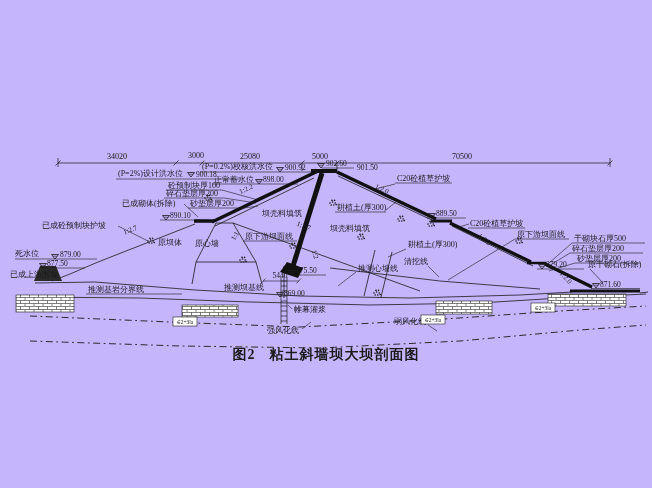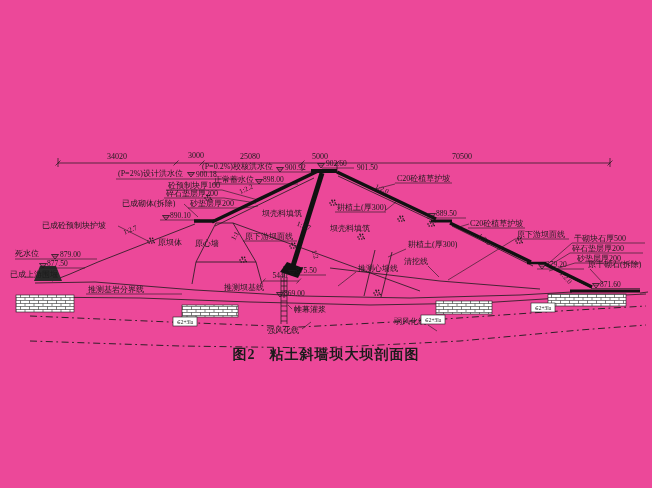--- a/index.html
+++ b/index.html
@@ -1,16 +1,16 @@
 <!DOCTYPE html>
 <html><head>
 <meta charset="utf-8">
 <style>
   html,body{margin:0;padding:0;background:#ffffff;}
-  .page{position:relative;width:652px;height:488px;background:#ec4899;overflow:hidden;
+  .page{position:relative;width:652px;height:488px;background:#c4b5fd;overflow:hidden;
         font-family:"Liberation Serif","DejaVu Serif",serif;color:#1b1b1b;}
   svg{position:absolute;left:0;top:0;}
   svg text{fill:#1b1b1b;font-family:"Liberation Serif","DejaVu Serif",serif;}
   .cjk{font-size:8px;}
   .num{font-size:7.5px;}
   .dim{font-size:8px;}
   .geo{font-size:5.5px;}
   .slope{font-size:7px;}
   .caption{position:absolute;left:0;right:0;top:346px;text-align:center;
            font-weight:bold;font-size:14px;letter-spacing:1px;}

